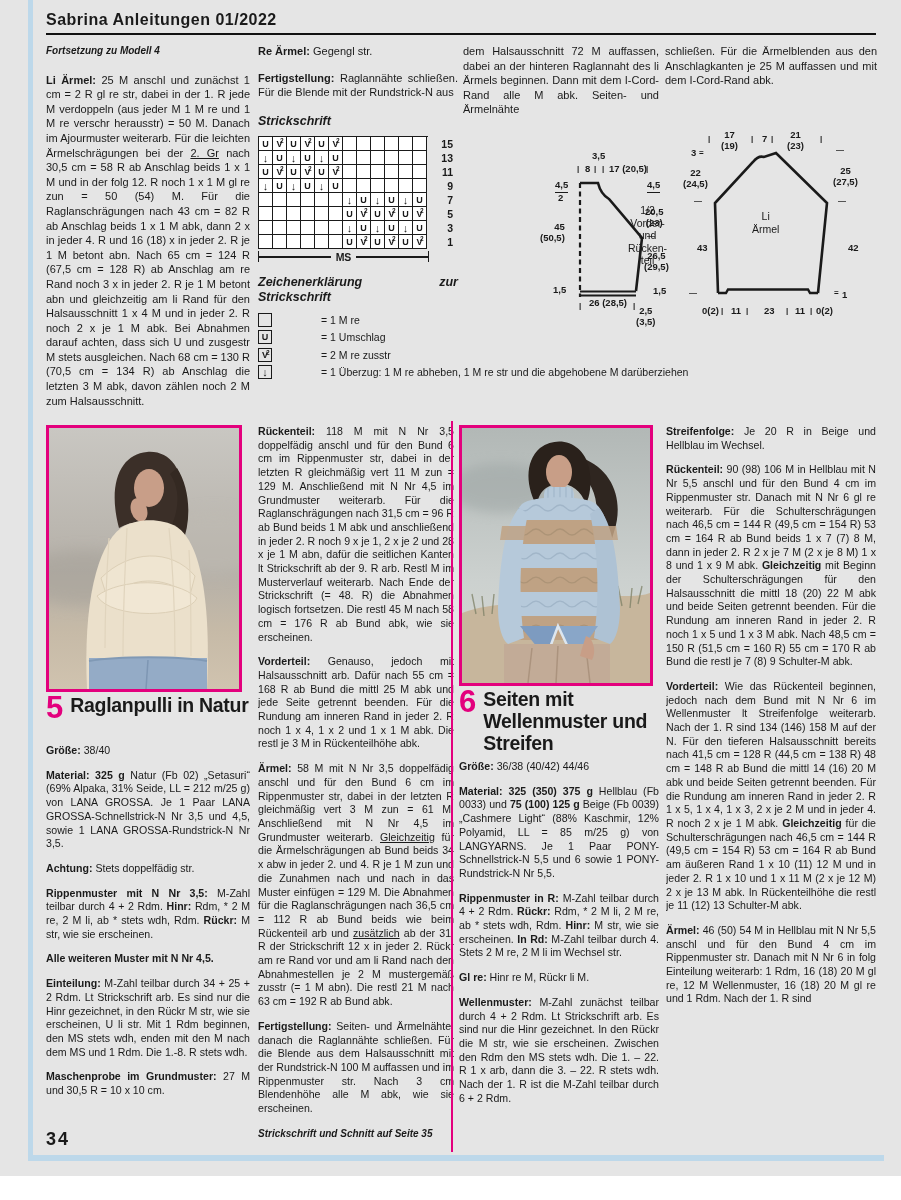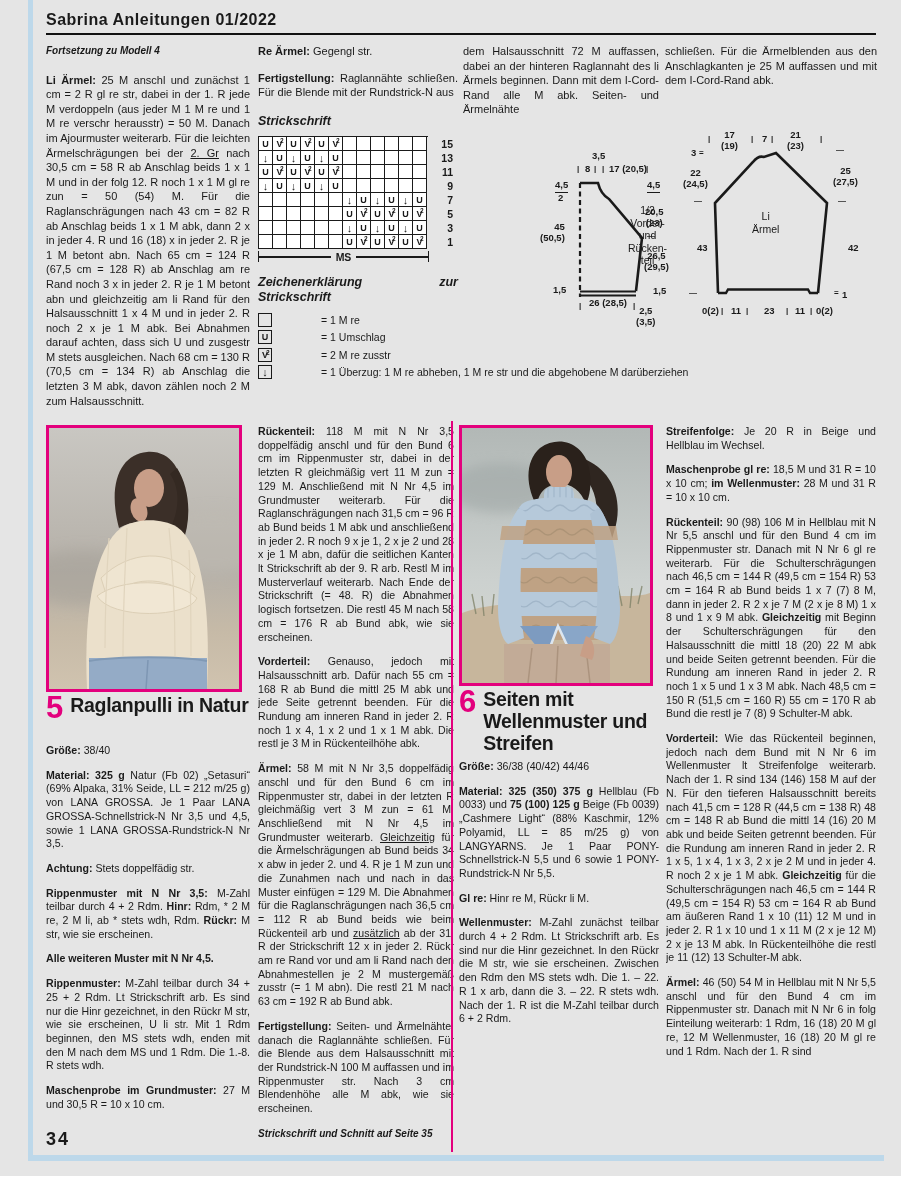--- a/index.html
+++ b/index.html
@@ -361,21 +361,21 @@
   <div class="modeltitle" id="title5">
     <span class="mnum">5</span>
     <span class="mtxt">Raglanpulli in Natur</span>
   </div>
   <div class="txtcol smallcol" id="m5colA">
       <p class="para"><b>Größe:</b> 38/40</p>
       <p class="para"><b>Material: 325 g</b> Natur (Fb 02) „Setasuri“ (69% Alpaka, 31% Seide, LL = 212 m/25 g) von LANA GROSSA. Je 1 Paar LANA GROSSA-Schnellstrick-N Nr 3,5 und 4,5, sowie 1 LANA GROSSA-Rundstrick-N Nr 3,5.</p>
       <p class="para"><b>Achtung:</b> Stets doppelfädig str.</p>
       <p class="para"><b>Rippenmuster mit N Nr 3,5:</b> M-Zahl teilbar durch 4 + 2 Rdm. <b>Hinr:</b> Rdm, * 2 M re, 2 M li, ab * stets wdh, Rdm. <b>Rückr:</b> M str, wie sie erscheinen.</p>
       <p class="para"><b>Alle weiteren Muster mit N Nr 4,5.</b></p>
-      <p class="para"><b>Rippenmuster:</b> M-Zahl teilbar durch 34 + 25 + 2 Rdm. Lt Strickschrift arb. Es sind nur die Hinr gezeichnet, in den Rückr M str, wie sie erscheinen, U li str. Mit 1 Rdm beginnen, den MS stets wdh, enden mit den M nach dem MS und 1 Rdm. Die 1.-8. R stets wdh.</p>
+      <p class="para"><b>Einteilung:</b> M-Zahl teilbar durch 34 + 25 + 2 Rdm. Lt Strickschrift arb. Es sind nur die Hinr gezeichnet, in den Rückr M str, wie sie erscheinen, U li str. Mit 1 Rdm beginnen, den MS stets wdh, enden mit den M nach dem MS und 1 Rdm. Die 1.-8. R stets wdh.</p>
       <p class="para"><b>Maschenprobe im Grundmuster:</b> 27 M und 30,5 R = 10 x 10 cm.</p>
     </div>
   <div class="txtcol smallcol" id="m5colB">
     <div>
         <p class="para"><b>Rückenteil:</b> 118 M mit N Nr 3,5 doppelfädig anschl und für den Bund 6 cm im Rippenmuster str, dabei in der letzten R gleichmäßig vert 11 M zun = 129 M. Anschließend mit N Nr 4,5 im Grundmuster weiterarb. Für die Raglanschrägungen nach 31,5 cm = 96 R ab Bund beids 1 M abk und anschließend in jeder 2. R noch 9 x je 1, 2 x je 2 und 28 x je 1 M abn, dafür die seitlichen Kanten lt Strickschrift ab der 9. R arb. Restl M im Musterverlauf weiterarb. Nach Ende der Strickschrift (= 48. R) die Abnahmen logisch fortsetzen. Die restl 45 M nach 58 cm = 176 R ab Bund abk, wie sie erscheinen.</p>
         <p class="para"><b>Vorderteil:</b> Genauso, jedoch mit Halsausschnitt arb. Dafür nach 55 cm = 168 R ab Bund die mittl 25 M abk und jede Seite getrennt beenden. Für die Rundung am inneren Rand in jeder 2. R noch 1 x 4, 1 x 2 und 1 x 1 M abk. Die restl je 3 M in Rückenteilhöhe abk.</p>
         <p class="para"><b>Ärmel:</b> 58 M mit N Nr 3,5 doppelfädig anschl und für den Bund 6 cm im Rippenmuster str, dabei in der letzten R gleichmäßig vert 3 M zun = 61 M. Anschließend mit N Nr 4,5 im Grundmuster weiterarb. <u>Gleichzeitig</u> für die Ärmelschrägungen ab Bund beids 34 x abw in jeder 2. und 4. R je 1 M zun und die Zunahmen nach und nach in das Muster einfügen = 129 M. Die Abnahmen für die Raglanschrägungen nach 36,5 cm = 112 R ab Bund beids wie beim Rückenteil arb und <u>zusätzlich</u> ab der 31. R der Strickschrift 12 x in jeder 2. Rückr am re Rand vor und am li Rand nach den Abnahmestellen je 2 M mustergemäß zusstr (= 1 M abn). Die restl 21 M nach 63 cm = 192 R ab Bund abk.</p>
         <p class="para"><b>Fertigstellung:</b> Seiten- und Ärmelnähte, danach die Raglannähte schließen. Für die Blende aus dem Halsausschnitt mit der Rundstrick-N 100 M auffassen und im Rippenmuster str. Nach 3 cm Blendenhöhe alle M abk, wie sie erscheinen.</p>
       </div>
     <div class="pagenote">Strickschrift und Schnitt auf Seite 35</div>
@@ -429,25 +429,25 @@
       <path d="M128,210 C132,216 134,224 130,232 L118,228 C120,220 122,214 124,208 Z" fill="#c89e87"></path>
     </svg>
   </div>
   <div class="modeltitle" id="title6">
     <span class="mnum">6</span>
     <span class="mtxt">Seiten mit Wellenmuster und Streifen</span>
   </div>
   <div class="txtcol smallcol" id="m6colA">
       <p class="para"><b>Größe:</b> 36/38 (40/42) 44/46</p>
       <p class="para"><b>Material: 325 (350) 375 g</b> Hellblau (Fb 0033) und <b>75 (100) 125 g</b> Beige (Fb 0039) „Cashmere Light“ (88% Kaschmir, 12% Polyamid, LL = 85 m/25 g) von LANGYARNS. Je 1 Paar PONY-Schnellstrick-N 5,5 und 6 sowie 1 PONY-Rundstrick-N Nr 5,5.</p>
+      <p class="para"><b>Rippenmuster in R:</b> M-Zahl teilbar durch 4 + 2 Rdm. <b>Rückr:</b> Rdm, * 2 M li, 2 M re, ab * stets wdh, Rdm. <b>Hinr:</b> M str, wie sie erscheinen. <b>In Rd:</b> M-Zahl teilbar durch 4. Stets 2 M re, 2 M li im Wechsel str.</p>
       <p class="para"><b>Gl re:</b> Hinr re M, Rückr li M.</p>
       <p class="para"><b>Wellenmuster:</b> M-Zahl zunächst teilbar durch 4 + 2 Rdm. Lt Strickschrift arb. Es sind nur die Hinr gezeichnet. In den Rückr die M str, wie sie erscheinen. Zwischen den Rdm den MS stets wdh. Die 1. – 22. R 1 x arb, dann die 3. – 22. R stets wdh. Nach der 1. R ist die M-Zahl teilbar durch 6 + 2 Rdm.</p>
     </div>
   <div class="txtcol smallcol" id="m6colB">
       <p class="para"><b>Streifenfolge:</b> Je 20 R in Beige und Hellblau im Wechsel.</p>
-      <p class="para"><b>Maschenprobe gl re:</b> 18,5 M und 31 R = 10 x 10 cm; <b>im Wellenmuster:</b> 28 M und 31 R = 10 x 10 cm.</p>
       <p class="para"><b>Rückenteil:</b> 90 (98) 106 M in Hellblau mit N Nr 5,5 anschl und für den Bund 4 cm im Rippenmuster str. Danach mit N Nr 6 gl re weiterarb. Für die Schulterschrägungen nach 46,5 cm = 144 R (49,5 cm = 154 R) 53 cm = 164 R ab Bund beids 1 x 7 (7) 8 M, dann in jeder 2. R 2 x je 7 M (2 x je 8 M) 1 x 8 und 1 x 9 M abk. <b>Gleichzeitig</b> mit Beginn der Schulterschrägungen für den Halsausschnitt die mittl 18 (20) 22 M abk und beide Seiten getrennt beenden. Für die Rundung am inneren Rand in jeder 2. R noch 1 x 5 und 1 x 3 M abk. Nach 48,5 cm = 150 R (51,5 cm = 160 R) 55 cm = 170 R ab Bund die restl je 7 (8) 9 Schulter-M abk.</p>
       <p class="para"><b>Vorderteil:</b> Wie das Rückenteil beginnen, jedoch nach dem Bund mit N Nr 6 im Wellenmuster lt Streifenfolge weiterarb. Nach der 1. R sind 134 (146) 158 M auf der N. Für den tieferen Halsausschnitt bereits nach 41,5 cm = 128 R (44,5 cm = 138 R) 48 cm = 148 R ab Bund die mittl 14 (16) 20 M abk und beide Seiten getrennt beenden. Für die Rundung am inneren Rand in jeder 2. R 1 x 5, 1 x 4, 1 x 3, 2 x je 2 M und in jeder 4. R noch 2 x je 1 M abk. <b>Gleichzeitig</b> für die Schulterschrägungen nach 46,5 cm = 144 R (49,5 cm = 154 R) 53 cm = 164 R ab Bund am äußeren Rand 1 x 10 (11) 12 M und in jeder 2. R 1 x 10 und 1 x 11 M (2 x je 12 M) 2 x je 13 M abk. In Rückenteilhöhe die restl je 11 (12) 13 Schulter-M abk.</p>
       <p class="para"><b>Ärmel:</b> 46 (50) 54 M in Hellblau mit N Nr 5,5 anschl und für den Bund 4 cm im Rippenmuster str. Danach mit N Nr 6 in folg Einteilung weiterarb: 1 Rdm, 16 (18) 20 M gl re, 12 M Wellenmuster, 16 (18) 20 M gl re und 1 Rdm. Nach der 1. R sind</p>
     </div>
 
   <div class="footer-num">34</div>
 </div>
 
 </body></html>

